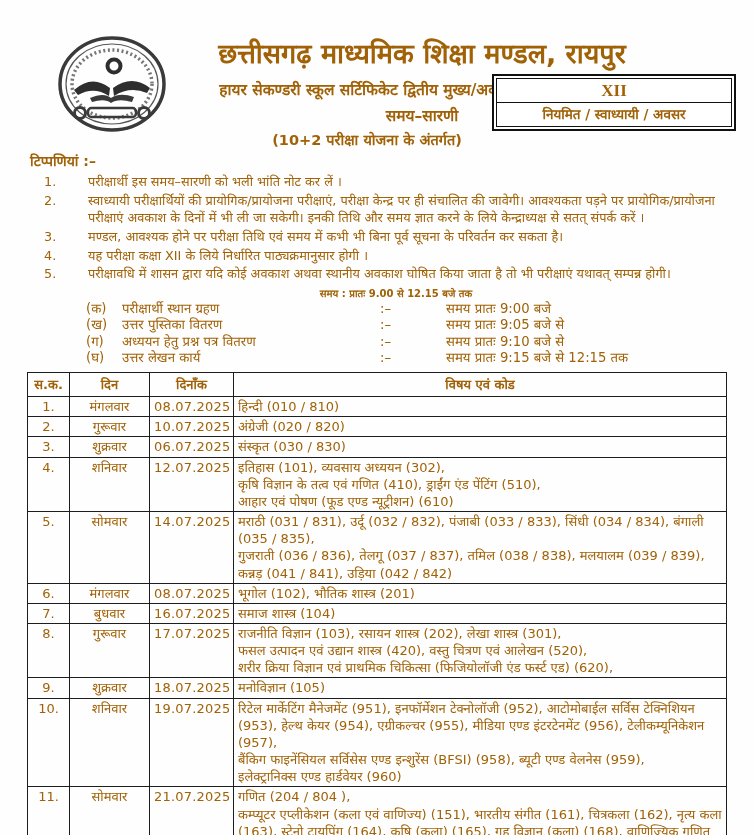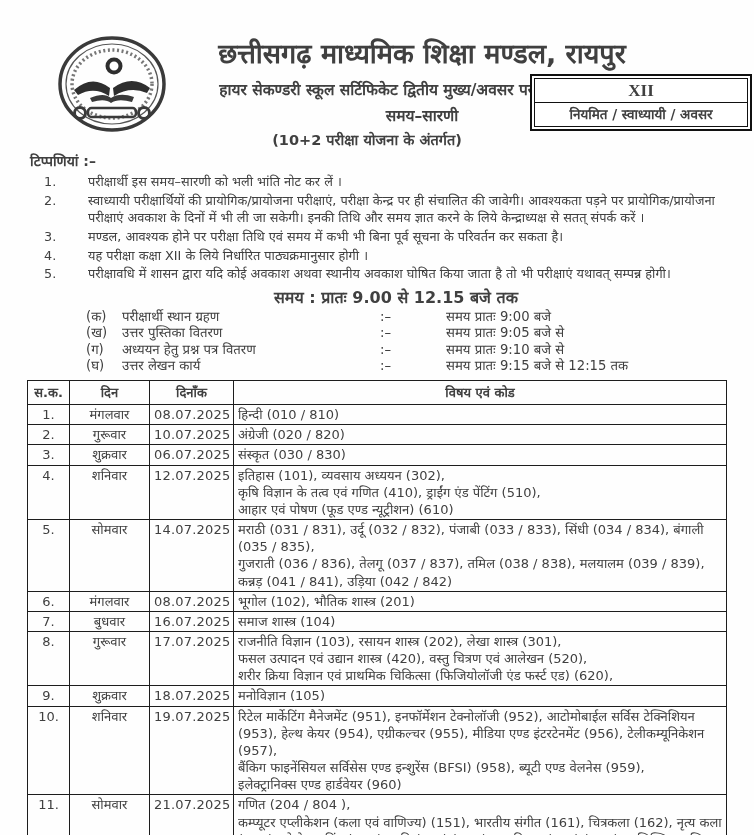--- a/index.html
+++ b/index.html
@@ -3,57 +3,57 @@
 <meta charset="utf-8">
 <style>
   * { box-sizing: border-box; margin: 0; padding: 0; }
   html, body { background: #e8e8e8; }
   body { font-family: "DejaVu Sans", "Liberation Sans", sans-serif; }
   .page {
     position: relative;
     width: 754px; height: 835px;
     margin: 0 auto;
     background: #fefefe;
-    color: #404040;
+    color: #a16207;
     overflow: hidden;
   }
   
   .header { position: relative; padding-top: 34px; min-height: 128px; }
   .seal {
     position: absolute; left: 56px; top: 36px;
     width: 112px; height: 100px;
   }
   .title-block { text-align: center; padding-left: 120px; padding-right: 30px; }
   .main-title {
     font-size: 27px; font-weight: bold; letter-spacing: 0px;
     font-family: "DejaVu Sans", sans-serif;
   }
   .sub-title1 { font-size: 15.5px; font-weight: bold; margin-top: 7px; }
   .sub-title2 { font-size: 15.5px; font-weight: bold; margin-top: 4px; }
   .sub-title3 { font-size: 14.5px; font-weight: bold; margin-top: 3px; padding-right: 110px;}
   .class-box {
-    position: absolute; right: 2px; top: 74px;
-    width: 222px; border: 2px solid #111; padding: 2px;
+    position: absolute; right: 18px; top: 74px;
+    width: 244px; border: 2px solid #111; padding: 2px;
     background: #fff;
   }
   .class-box-inner { border: 1.5px solid #111; }
   .class-label {
     text-align: center; font-family: "Liberation Serif", "DejaVu Serif", serif;
     font-weight: bold; font-size: 17px; padding: 2px 0 1px;
     border-bottom: 1.5px solid #111;
   }
   .class-category { text-align: center; font-weight: bold; font-size: 13.5px; padding: 2px 0 3px; }
   
   .notes { padding: 2px 16px 0 30px; }
   .notes-heading { font-size: 14px; font-weight: bold; margin-bottom: 3px; }
   .note-row { display: flex; font-size: 12.8px; line-height: 1.38; margin-bottom: 1px; }
   .note-num { width: 58px; flex: 0 0 58px; padding-left: 14px; }
   .note-text { flex: 1; }
   
-  .session-heading { text-align: center; font-weight: bold; font-size: 16px; margin-top: 3px; margin-left: 38px; }
+  .session-heading { text-align: center; font-weight: bold; font-size: 10px; margin-top: 3px; margin-left: 38px; }
   .session-items { padding: 1px 0 3px 86px; }
   .session-row { display: flex; font-size: 13.2px; line-height: 1.25; }
   .session-label { width: 36px; flex: 0 0 36px; }
   .session-activity { width: 258px; flex: 0 0 258px; }
   .session-sep { width: 66px; flex: 0 0 66px; }
   .session-time { flex: 1; }
   
   table.timetable {
     width: 700px; margin: 2px auto 0;
     border-collapse: collapse; table-layout: fixed;

